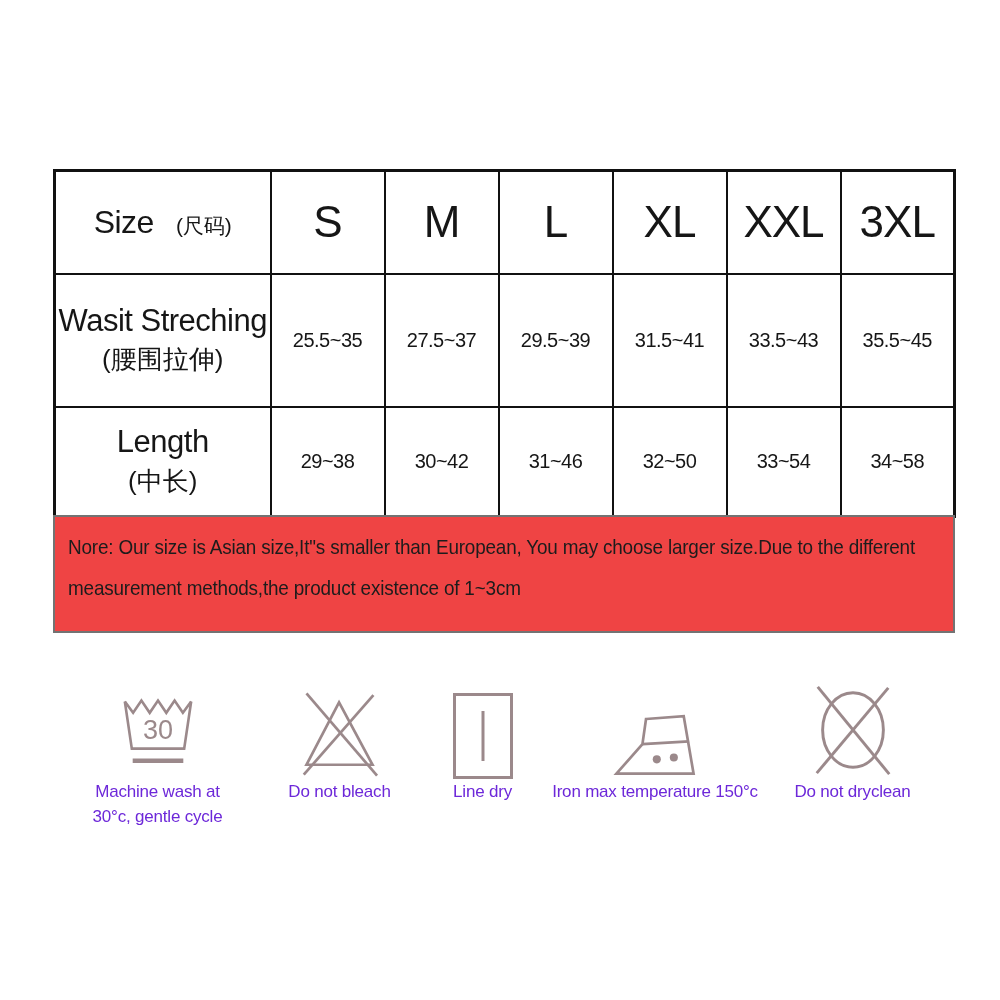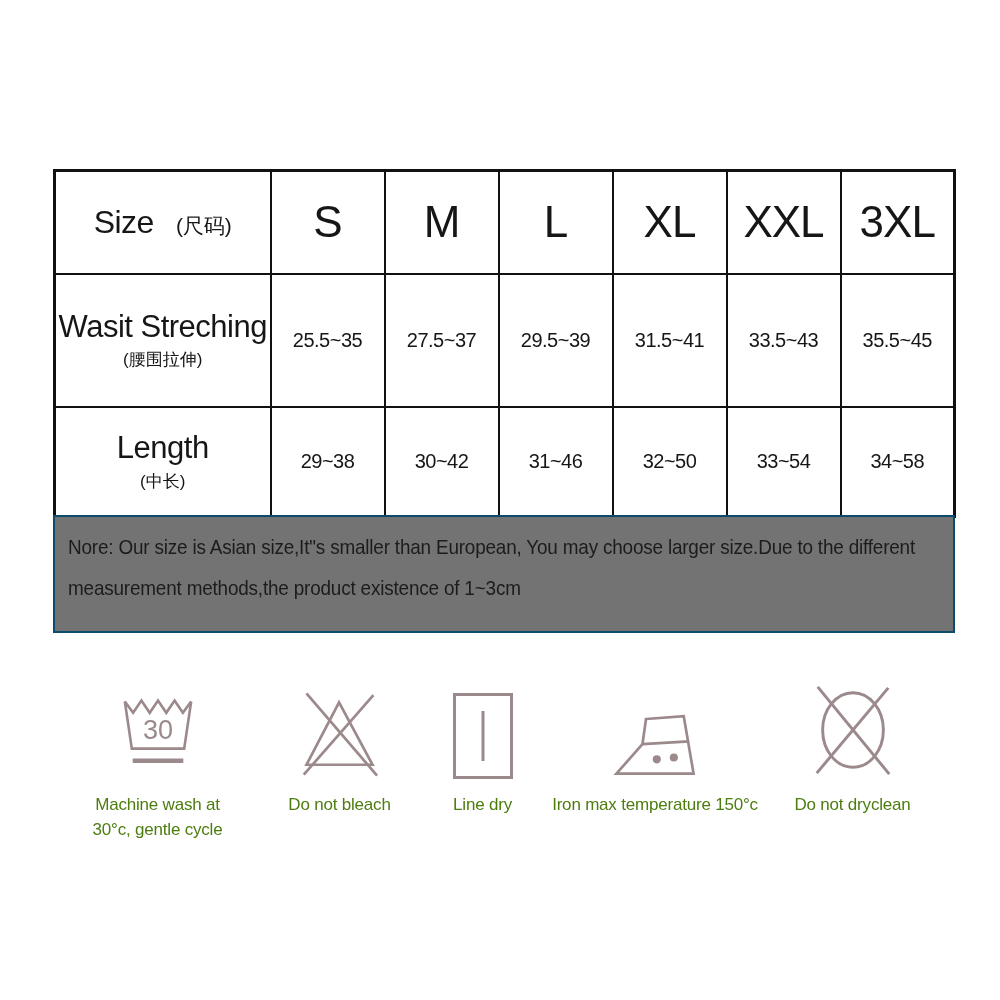--- a/index.html
+++ b/index.html
@@ -12,35 +12,35 @@
   .size-table td{border:2px solid #111;text-align:center;vertical-align:middle;
                  padding:0;color:#161616;}
   .size-table{border:3px solid #111;}
   .row-header{height:103px;}
   .row-waist{height:133px;}
   .row-length{height:110px;}
   .cell-size-title .en{font-size:32px;letter-spacing:-0.5px;}
   .cell-size-title .cn{font-size:21px;margin-left:22px;}
   .size-letter{font-size:44px;letter-spacing:-1px;}
   .row-label-en{font-size:31px;letter-spacing:-0.5px;line-height:1.15;}
-  .row-label-cn{font-size:17px;margin-top:4px;}
+  .row-label-cn{font-size:26px;margin-top:4px;}
   .val{font-size:20px;letter-spacing:-0.5px;}
 
   
   .note-box{position:absolute;left:53px;top:515px;width:902px;height:118px;
-            box-sizing:border-box;background:#737373;border:2px solid #0c4a6e;
+            box-sizing:border-box;background:#ef4444;border:2px solid #737373;
             padding:18px 10px 0 13px;overflow:hidden;}
   .note-line{font-size:21px;color:#1c1c1c;white-space:nowrap;
              letter-spacing:-0.2px;transform:scaleX(0.9);transform-origin:0 50%;}
   .note-line + .note-line{margin-top:17px;}
 
   
   .care-item{position:absolute;top:686px;text-align:center;}
   .care-icon-box{height:94px;display:flex;align-items:flex-end;justify-content:center;}
-  .care-label{margin-top:13px;font-size:17px;color:#4d7c0f;line-height:1.45;
+  .care-label{font-size:17px;color:#6d28d9;line-height:1.45;
               letter-spacing:-0.2px;}
   .care-svg{display:block;}
   .care-stroke{stroke:#9b898b;fill:none;stroke-width:3;stroke-linecap:butt;}
   .care-fill{fill:#9b898b;}
 </style>
 </head>
 <body>
 
 <div>
 

